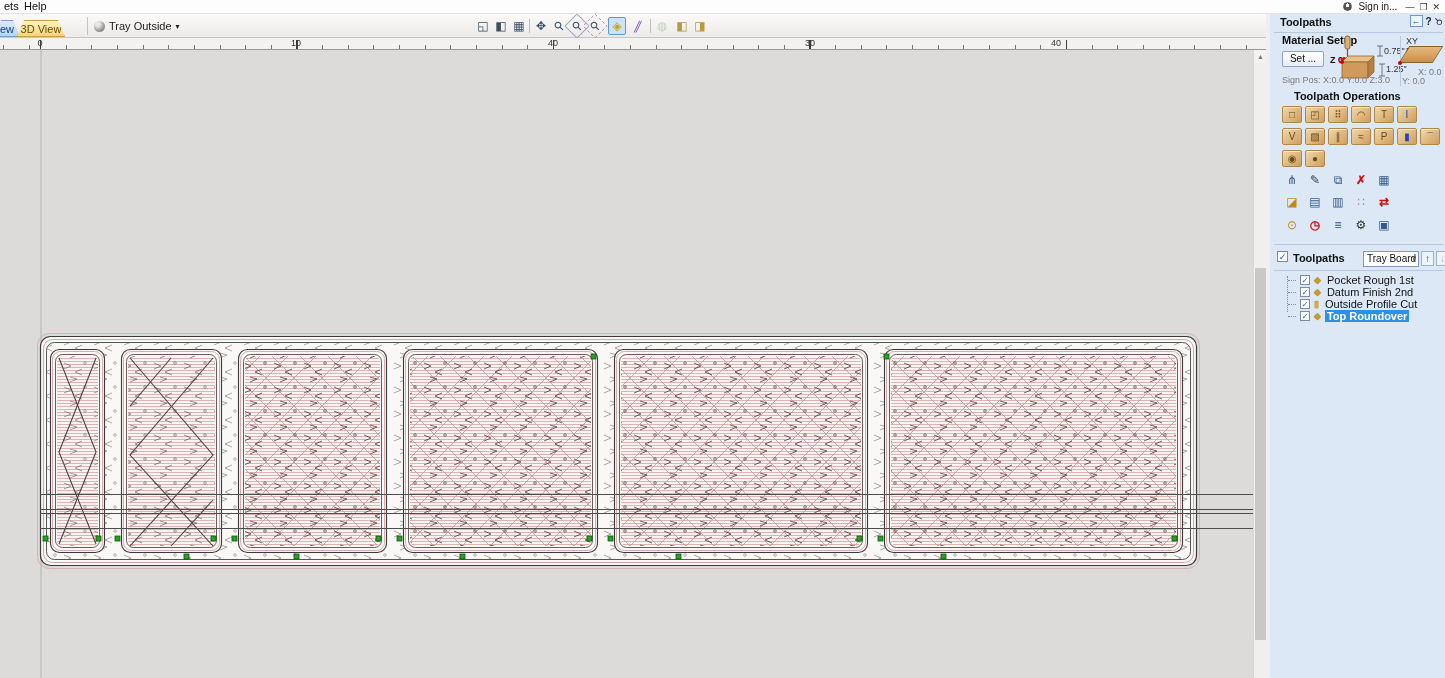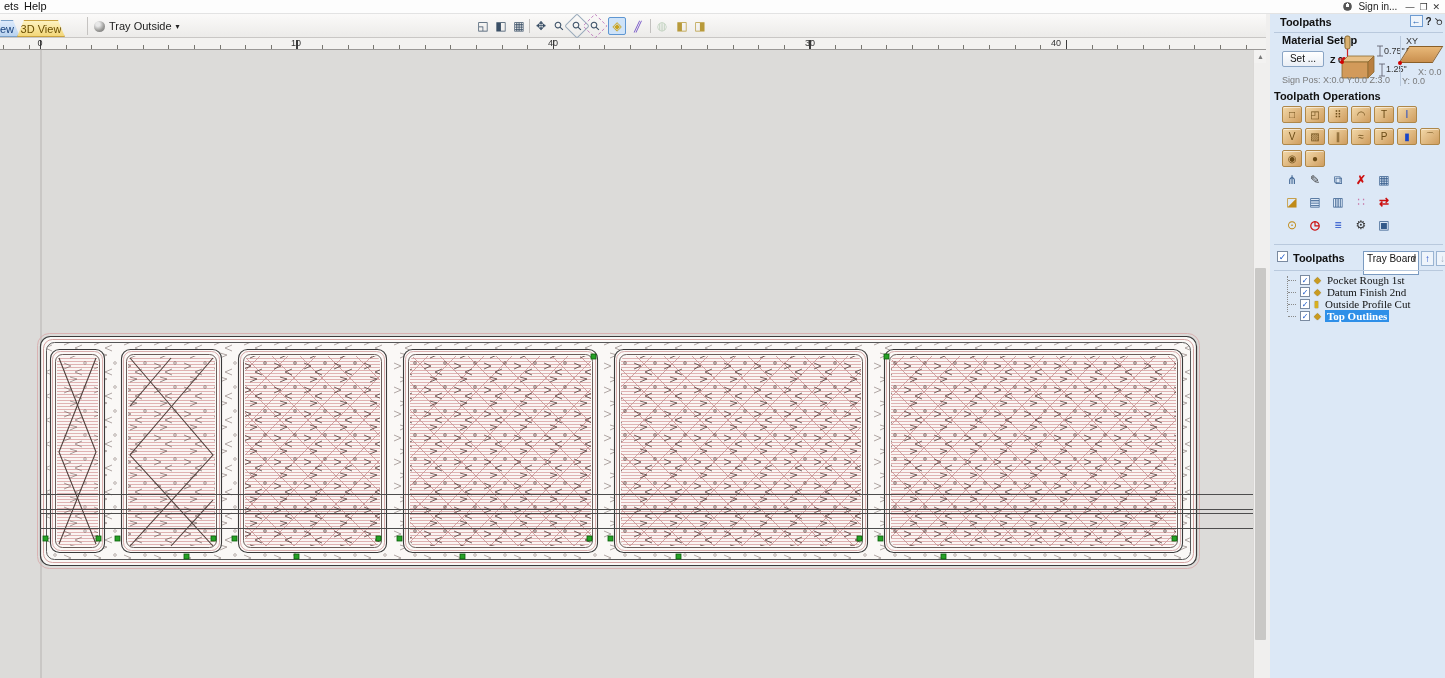--- a/index.html
+++ b/index.html
@@ -80,31 +80,31 @@
   .tan { background:linear-gradient(135deg,#f2d8a8,#cf9d5f); border:1px solid #ae8749; color:#6a4a16;
     box-shadow:inset 0 1px rgba(255,255,255,.55); }
   .flat { background:transparent; border:none; font-size:12px; line-height:17px; }
   .oprow { position:absolute; left:12px; display:flex; gap:3px; }
   .c-blue { color:#1a46c8; } .c-red { color:#cc1111; font-weight:bold; } .c-steel { color:#335a8a; }
   .c-gold { color:#c08a18; } .c-dark { color:#333; }
 
   .chk { display:inline-block; width:11px; height:11px; background:#fff; border:1px solid #7a8aa0;
     font-size:9px; line-height:10px; text-align:center; color:#1a57c8; cursor:pointer; }
   .chk.small { width:10px; height:10px; font-size:8px; line-height:9px; }
-  .combo { position:absolute; width:56px; height:24px; background:#fff; border:1px solid #7a9ac0;
+  .combo { position:absolute; width:56px; height:16px; background:#fff; border:1px solid #7a9ac0;
     font-size:10px; line-height:13px; padding:0 10px 6px 3px; overflow:hidden; white-space:nowrap; cursor:pointer; }
   .combo::after { content:"∨"; position:absolute; right:1px; top:0; font-size:8px; color:#444; }
   .mvbtn { position:absolute; width:13px; height:15px; background:#eef4fb; border:1px solid #9ab4d2; text-align:center;
     font-size:10px; line-height:13px; cursor:pointer; }
   .mvbtn.up { color:#1a46c8; font-weight:bold; }
   .mvbtn.down { color:#a8b4c2; }
   .tp-item { position:absolute; left:14px; height:12px; display:flex; align-items:center; gap:4px; font-size:11px; }
   .tree-dash { width:8px; height:1px; border-top:1px dotted #8a8a8a; margin-left:4px; }
   .tp-ico { font-size:9px; color:#c99b20; text-shadow:0 0 1px #7a5a10; }
-  .tp-label { line-height:12px; padding:0 2px; white-space:nowrap; cursor:pointer;font-family:Liberation Serif, serif; }
+  .tp-label { line-height:12px; padding:0 2px; white-space:nowrap; cursor:pointer; }
   .tp-label.selected { background:#2e8fe8; color:#fff; font-weight:bold; }
   .treeline { position:absolute; left:17px; width:1px; border-left:1px dotted #8a8a8a; }
 </style>
 </head>
 <body>
 
 <div class="app">
 
   <div class="titlebar">
     <div class="menu-item" style="left:0px">ets</div>
@@ -305,21 +305,21 @@
     <span class="graytxt" style="left:12px; top:61px">Sign Pos:  X:0.0 Y:0.0 Z:3.0</span>
 
     <div class="vdiv" style="left:130px; top:22px; height:50px"></div>
 
     <span class="smalltxt" style="left:136px; top:22px">XY Datum</span>
     <div class="datum-par"></div>
     <span class="reddot" style="left:128px; top:47px"></span>
     <span class="graytxt" style="left:148px; top:53px">X: 0.0</span>
     <span class="graytxt" style="left:132px; top:62px">Y: 0.0</span>
 
-    <div class="sb-h" style="left:4px; top:76px">Toolpath Operations</div>
+    <div class="sb-h" style="left:24px; top:76px">Toolpath Operations</div>
     <div class="oprow" style="top:92px">
       <span class="op tan">□</span>
       <span class="op tan">◰</span>
       <span class="op tan">⠿</span>
       <span class="op tan">◠</span>
       <span class="op tan">T</span>
       <span class="op tan c-blue">I</span>
     </div>
     <div class="oprow" style="top:114px">
       <span class="op tan">V</span>
@@ -381,17 +381,17 @@
     <div class="tp-item" style="top:284px">
       <span class="tree-dash"></span>
       <span class="chk small">✓</span>
       <span class="tp-ico" style="color:#d8b020">▮</span>
       <span class="tp-label">Outside Profile Cut</span>
     </div>
     <div class="tp-item" style="top:296px">
       <span class="tree-dash"></span>
       <span class="chk small">✓</span>
       <span class="tp-ico">◆</span>
-      <span class="tp-label selected">Top Outlines</span>
+      <span class="tp-label selected">Top Roundover</span>
     </div>
   </div>
 
 </div>
 
 </body></html>

